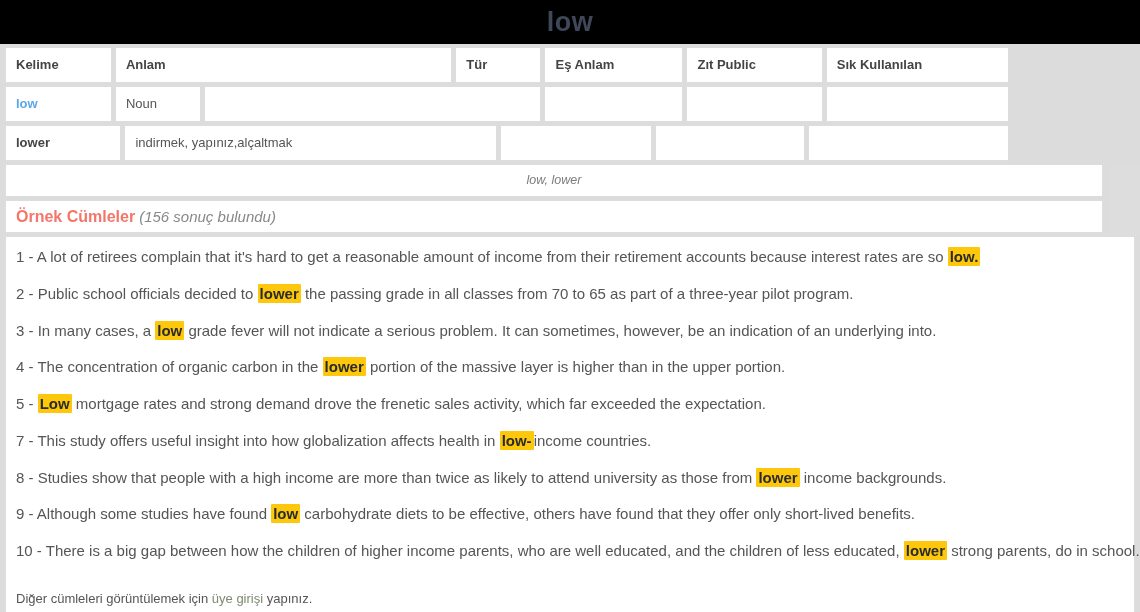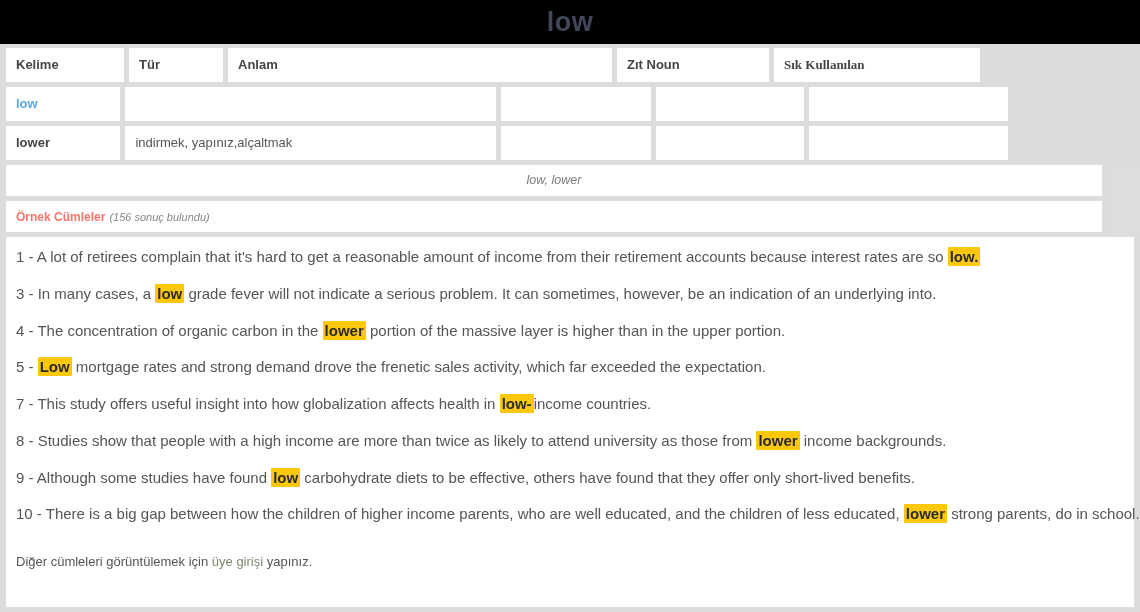--- a/index.html
+++ b/index.html
@@ -57,21 +57,21 @@
     box-sizing: border-box;
     height: 36px;
     line-height: 34px;
     padding: 0 10px;
     overflow: hidden;
     white-space: nowrap;
     text-overflow: ellipsis;
     margin-right: 3px;
     color: #555555;
   }
-  .cell:last-child { margin-right: 0; font-family: Liberation Serif, serif; }
+  .cell:last-child { margin-right: 0; }
 
   .c-kelime { width: 120px; }
   .c-tur    { width: 96px; }
   .c-anlam  { width: 386px; }
   .c-es     { width: 157px; }
   .c-zit    { width: 154px; }
   .c-sik    { width: 208px; }
 
   .thead .cell { font-weight: 700; color: #444444; }
   .link-word { color: #5ba8e8; font-weight: 700; }
@@ -99,26 +99,26 @@
     font-size: 12.5px;
   }
   .examples-head-box {
     height: 33px;
     line-height: 31px;
     padding-left: 10px;
   }
   .ex-title {
     color: #f4766a;
     font-weight: 700;
-    font-size: 12px;
+    font-size: 16px;
   }
   .ex-count {
     color: #888888;
     font-style: italic;
-    font-size: 11px;
+    font-size: 15px;
     margin-left: 4px;
   }
 
   
   .sentences-wrap {
     background: #dcdcdc;
     padding: 0 5px 4px 5px;
     box-sizing: border-box;
     width: 1140px;
   }
@@ -157,28 +157,30 @@
 
 <div class="titlebar">
   <span class="word">low</span>
 </div>
 
 <div class="page">
 
   <div class="word-table">
     <div class="trow thead">
       <div class="cell c-kelime">Kelime</div>
+      <div class="cell c-anlam">Anlam</div>
       <div class="cell c-tur">Tür</div>
-      <div class="cell c-anlam">Anlam</div>
-      <div class="cell c-zit">Zıt Noun</div>
+      <div class="cell c-es">Eş Anlam</div>
+      <div class="cell c-zit">Zıt Public</div>
       <div class="cell c-sik">Sık Kullanılan</div>
     </div>
 
     <div class="trow">
       <div class="cell c-kelime"><span class="link-word">low</span></div>
+      <div class="cell c-tur">Noun</div>
       <div class="cell c-anlam"></div>
       <div class="cell c-es"></div>
       <div class="cell c-zit"></div>
       <div class="cell c-sik"></div>
     </div>
 
     <div class="trow">
       <div class="cell c-kelime"><span class="bold-word">lower</span></div>
       <div class="cell c-anlam">indirmek, yapınız,alçaltmak</div>
       <div class="cell c-es"></div>
@@ -194,20 +196,21 @@
   <div class="fullrow">
     <div class="fullbox examples-head-box">
       <span class="ex-title">Örnek Cümleler</span><span class="ex-count">(156 sonuç bulundu)</span>
     </div>
   </div>
 
   <div class="sentences-wrap">
     <div class="sentences-box">
       <div id="sentence-list">
           <div class="sentence"><span>1 - </span><span>A lot of retirees complain that it's hard to get a reasonable amount of income from their retirement accounts because interest rates are so </span><mark class="hl">low.</mark></div>
+          <div class="sentence"><span>2 - </span><span>Public school officials decided to </span><mark class="hl">lower</mark><span> the passing grade in all classes from 70 to 65 as part of a three-year pilot program.</span></div>
           <div class="sentence"><span>3 - </span><span>In many cases, a </span><mark class="hl">low</mark><span> grade fever will not indicate a serious problem. It can sometimes, however, be an indication of an underlying into.</span></div>
           <div class="sentence"><span>4 - </span><span>The concentration of organic carbon in the </span><mark class="hl">lower</mark><span> portion of the massive layer is higher than in the upper portion.</span></div>
           <div class="sentence"><span>5 - </span><mark class="hl">Low</mark><span> mortgage rates and strong demand drove the frenetic sales activity, which far exceeded the expectation.</span></div>
           <div class="sentence"><span>7 - </span><span>This study offers useful insight into how globalization affects health in </span><mark class="hl">low-</mark><span>income countries.</span></div>
           <div class="sentence"><span>8 - </span><span>Studies show that people with a high income are more than twice as likely to attend university as those from </span><mark class="hl">lower</mark><span> income backgrounds.</span></div>
           <div class="sentence"><span>9 - </span><span>Although some studies have found </span><mark class="hl">low</mark><span> carbohydrate diets to be effective, others have found that they offer only short-lived benefits.</span></div>
           <div class="sentence"><span>10 - </span><span>There is a big gap between how the children of higher income parents, who are well educated, and the children of less educated, </span><mark class="hl">lower</mark><span> strong parents, do in school.</span></div>
         </div>
       <div class="footer-note">
         <span>Diğer cümleleri görüntülemek için </span><span class="footer-link">üye girişi</span><span> yapınız.</span>

